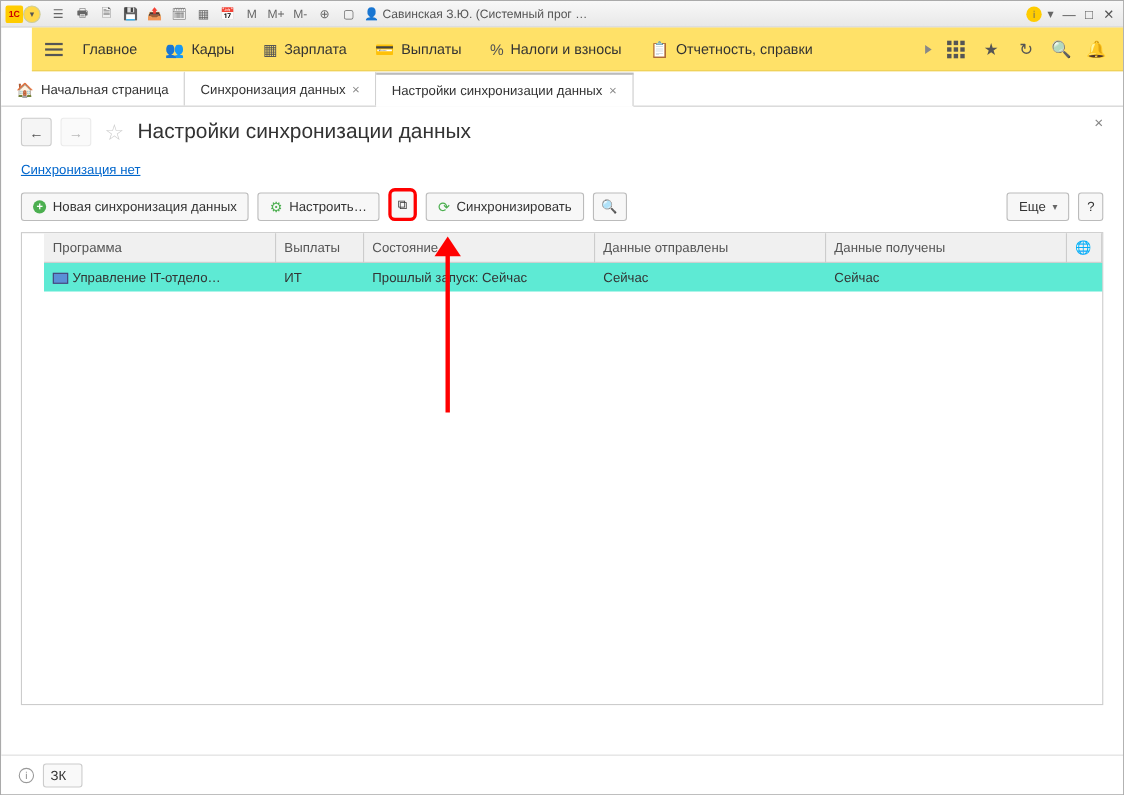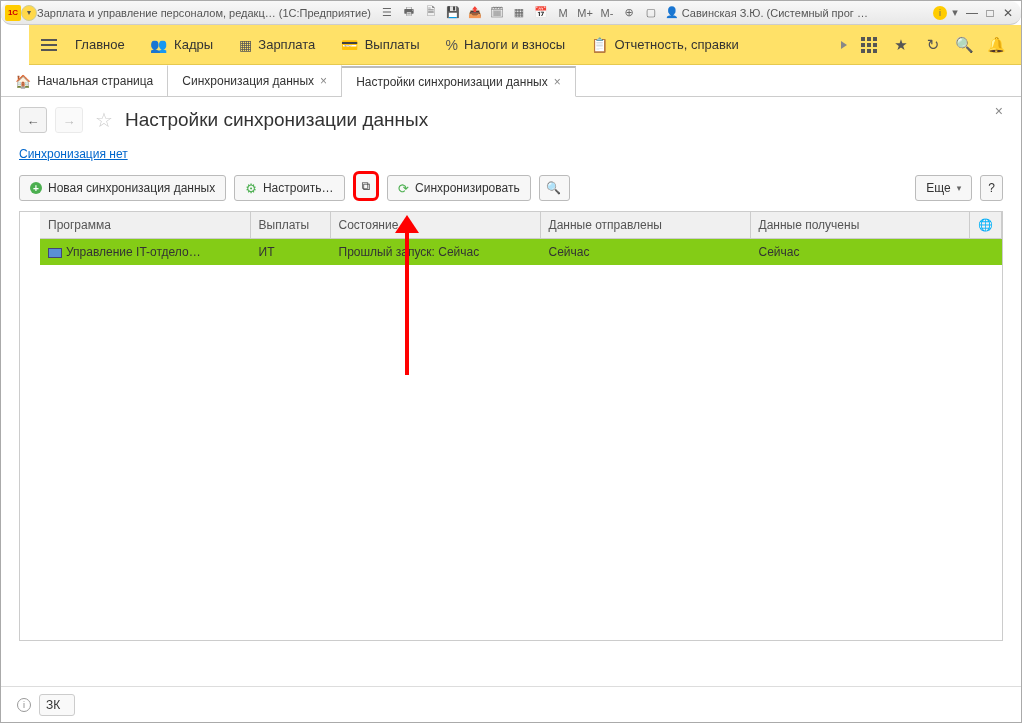--- a/index.html
+++ b/index.html
@@ -1,19 +1,19 @@
 <!DOCTYPE html>
 <html><head>
 <meta charset="utf-8">
 <style>
 * { box-sizing: border-box; font-family: Arial, sans-serif; }
 body { margin: 0; background: #fff; font-size: 12px; color: #333; overflow: hidden; width: 1022px; height: 723px; position: relative; }
 
 
-.titlebar { height: 24px; background: linear-gradient(#f8f8f8, #e8e8e8); border-bottom: 1px solid #ccc; display: flex; align-items: center; padding: 0 4px; gap: 0; font-size: 11px; border-radius: 11px; }
+.titlebar { height: 24px; background: linear-gradient(#f8f8f8, #e8e8e8); border-bottom: 1px solid #ccc; display: flex; align-items: center; padding: 0 4px; gap: 0; font-size: 11px; }
 .titlebar .app-icon { width: 16px; height: 16px; background: #fc0; border-radius: 2px; display: flex; align-items: center; justify-content: center; font-size: 8px; font-weight: bold; color: #c00; }
 .titlebar .dd { width: 16px; height: 16px; background: #ffd84a; border-radius: 50%; display: flex; align-items: center; justify-content: center; font-size: 8px; color: #555; border: 1px solid #cc9; }
 .titlebar .title-text { flex: 0 0 auto; color: #555; }
 .titlebar .tb-icons { display: flex; align-items: center; gap: 6px; margin-left: 8px; }
 .titlebar .tb-ico { width: 16px; height: 16px; display: flex; align-items: center; justify-content: center; color: #666; font-size: 11px; cursor: pointer; }
 .titlebar .user { margin-left: 6px; display: flex; align-items: center; gap: 3px; color: #555; }
 .titlebar .spacer { flex: 1; }
 .titlebar .win-btn { width: 18px; height: 16px; display: flex; align-items: center; justify-content: center; color: #555; cursor: pointer; font-size: 12px; }
 
 
@@ -59,21 +59,21 @@
 .tbtn .dd-arr { font-size: 9px; color: #666; }
 
 
 .tbtn.highlighted { border: 3px solid red; border-radius: 6px; padding: 0 6px; height: 30px; position: relative; top: -2px; }
 
 
 .tbl-wrap { border: 1px solid #ccc; height: 430px; position: relative; padding-left: 20px; }
 .tbl { width: 100%; border-collapse: collapse; font-size: 12px; }
 .tbl th { text-align: left; font-weight: normal; background: #f0f0f0; border-right: 1px solid #ccc; border-bottom: 1px solid #ccc; padding: 6px 8px; color: #555; }
 .tbl td { padding: 6px 8px; border-right: 1px solid transparent; }
-.tbl tr.selected td { background: #84cc16; margin-left: 11px; }
+.tbl tr.selected td { background: #5eead4; margin-left: 11px; }
 .tbl .row-ico { width: 14px; height: 10px; background: #5a8fd6; display: inline-block; border: 1px solid #447; margin-right: 4px; vertical-align: middle; }
 .tbl th.globe { width: 30px; text-align: center; }
 .globe-ico { color: #888; font-size: 12px; }
 
 
 .red-arrow { position: absolute; left: 394px; top: 214px; width: 24px; height: 160px; pointer-events: none; }
 .red-arrow .shaft { position: absolute; left: 10px; top: 14px; width: 4px; height: 146px; background: red; }
 .red-arrow .head { position: absolute; left: 0; top: 0; width: 0; height: 0; border-left: 12px solid transparent; border-right: 12px solid transparent; border-bottom: 18px solid red; }
 
 
@@ -83,21 +83,20 @@
 
 
 body { border: 1px solid #aaa; }
 </style>
 </head>
 <body>
 
 <div class="titlebar">
   <div class="app-icon">1C</div>
   <div class="dd">▾</div>
-  <span class="title-text">Зарплата и управление персоналом, редакц…  (1С:Предприятие)</span>
   <div class="tb-icons">
     <div class="tb-ico">☰</div>
     <div class="tb-ico">🖶</div>
     <div class="tb-ico">🗎</div>
     <div class="tb-ico">💾</div>
     <div class="tb-ico">📤</div>
     <div class="tb-ico">🗓</div>
     <div class="tb-ico">▦</div>
     <div class="tb-ico">📅</div>
     <div class="tb-ico">M</div>

